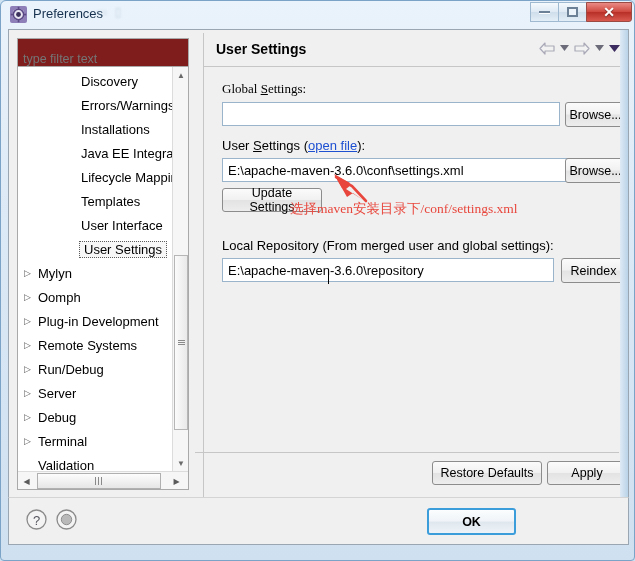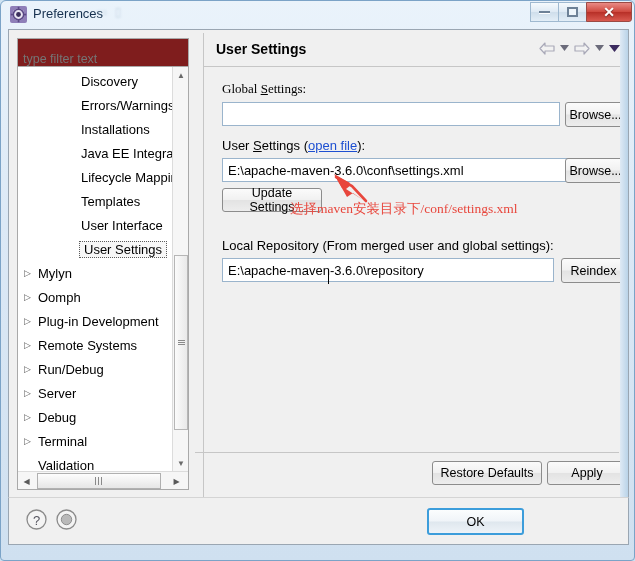--- a/index.html
+++ b/index.html
@@ -312,29 +312,30 @@
   .help-icon, .back-icon {
     position: absolute;
     top: 10px;
     width: 23px; height: 23px;
   }
   .help-icon { left: 16px; }
   .back-icon { left: 46px; }
   .ok-btn {
     position: absolute;
     left: 418px; top: 10px;
-    width: 97px; height: 27px;
+    width: 89px; height: 27px;
     border: 2px solid #3c9ddb;
     border-radius: 3px;
     background: linear-gradient(to bottom, #fbfdfe 0%, #f0f4f8 48%, #dfe7ee 52%, #eef3f8 100%);
     font-size: 12.5px;
     color: #000;
     font-family: "Liberation Sans", sans-serif;
     display: flex; align-items: center; justify-content: center;
     cursor: pointer;
+    font-weight: bold;
   }
   .cancel-btn {
     position: absolute;
     left: 518px; top: 11px;
     width: 89px; height: 25px;
     border: 1px solid #8c8c8c;
     border-radius: 3px;
     background: linear-gradient(to bottom, #fbfbfb 0%, #f1f1f1 48%, #e3e3e3 52%, #ededed 100%);
     font-size: 12.5px;
     color: #000;

